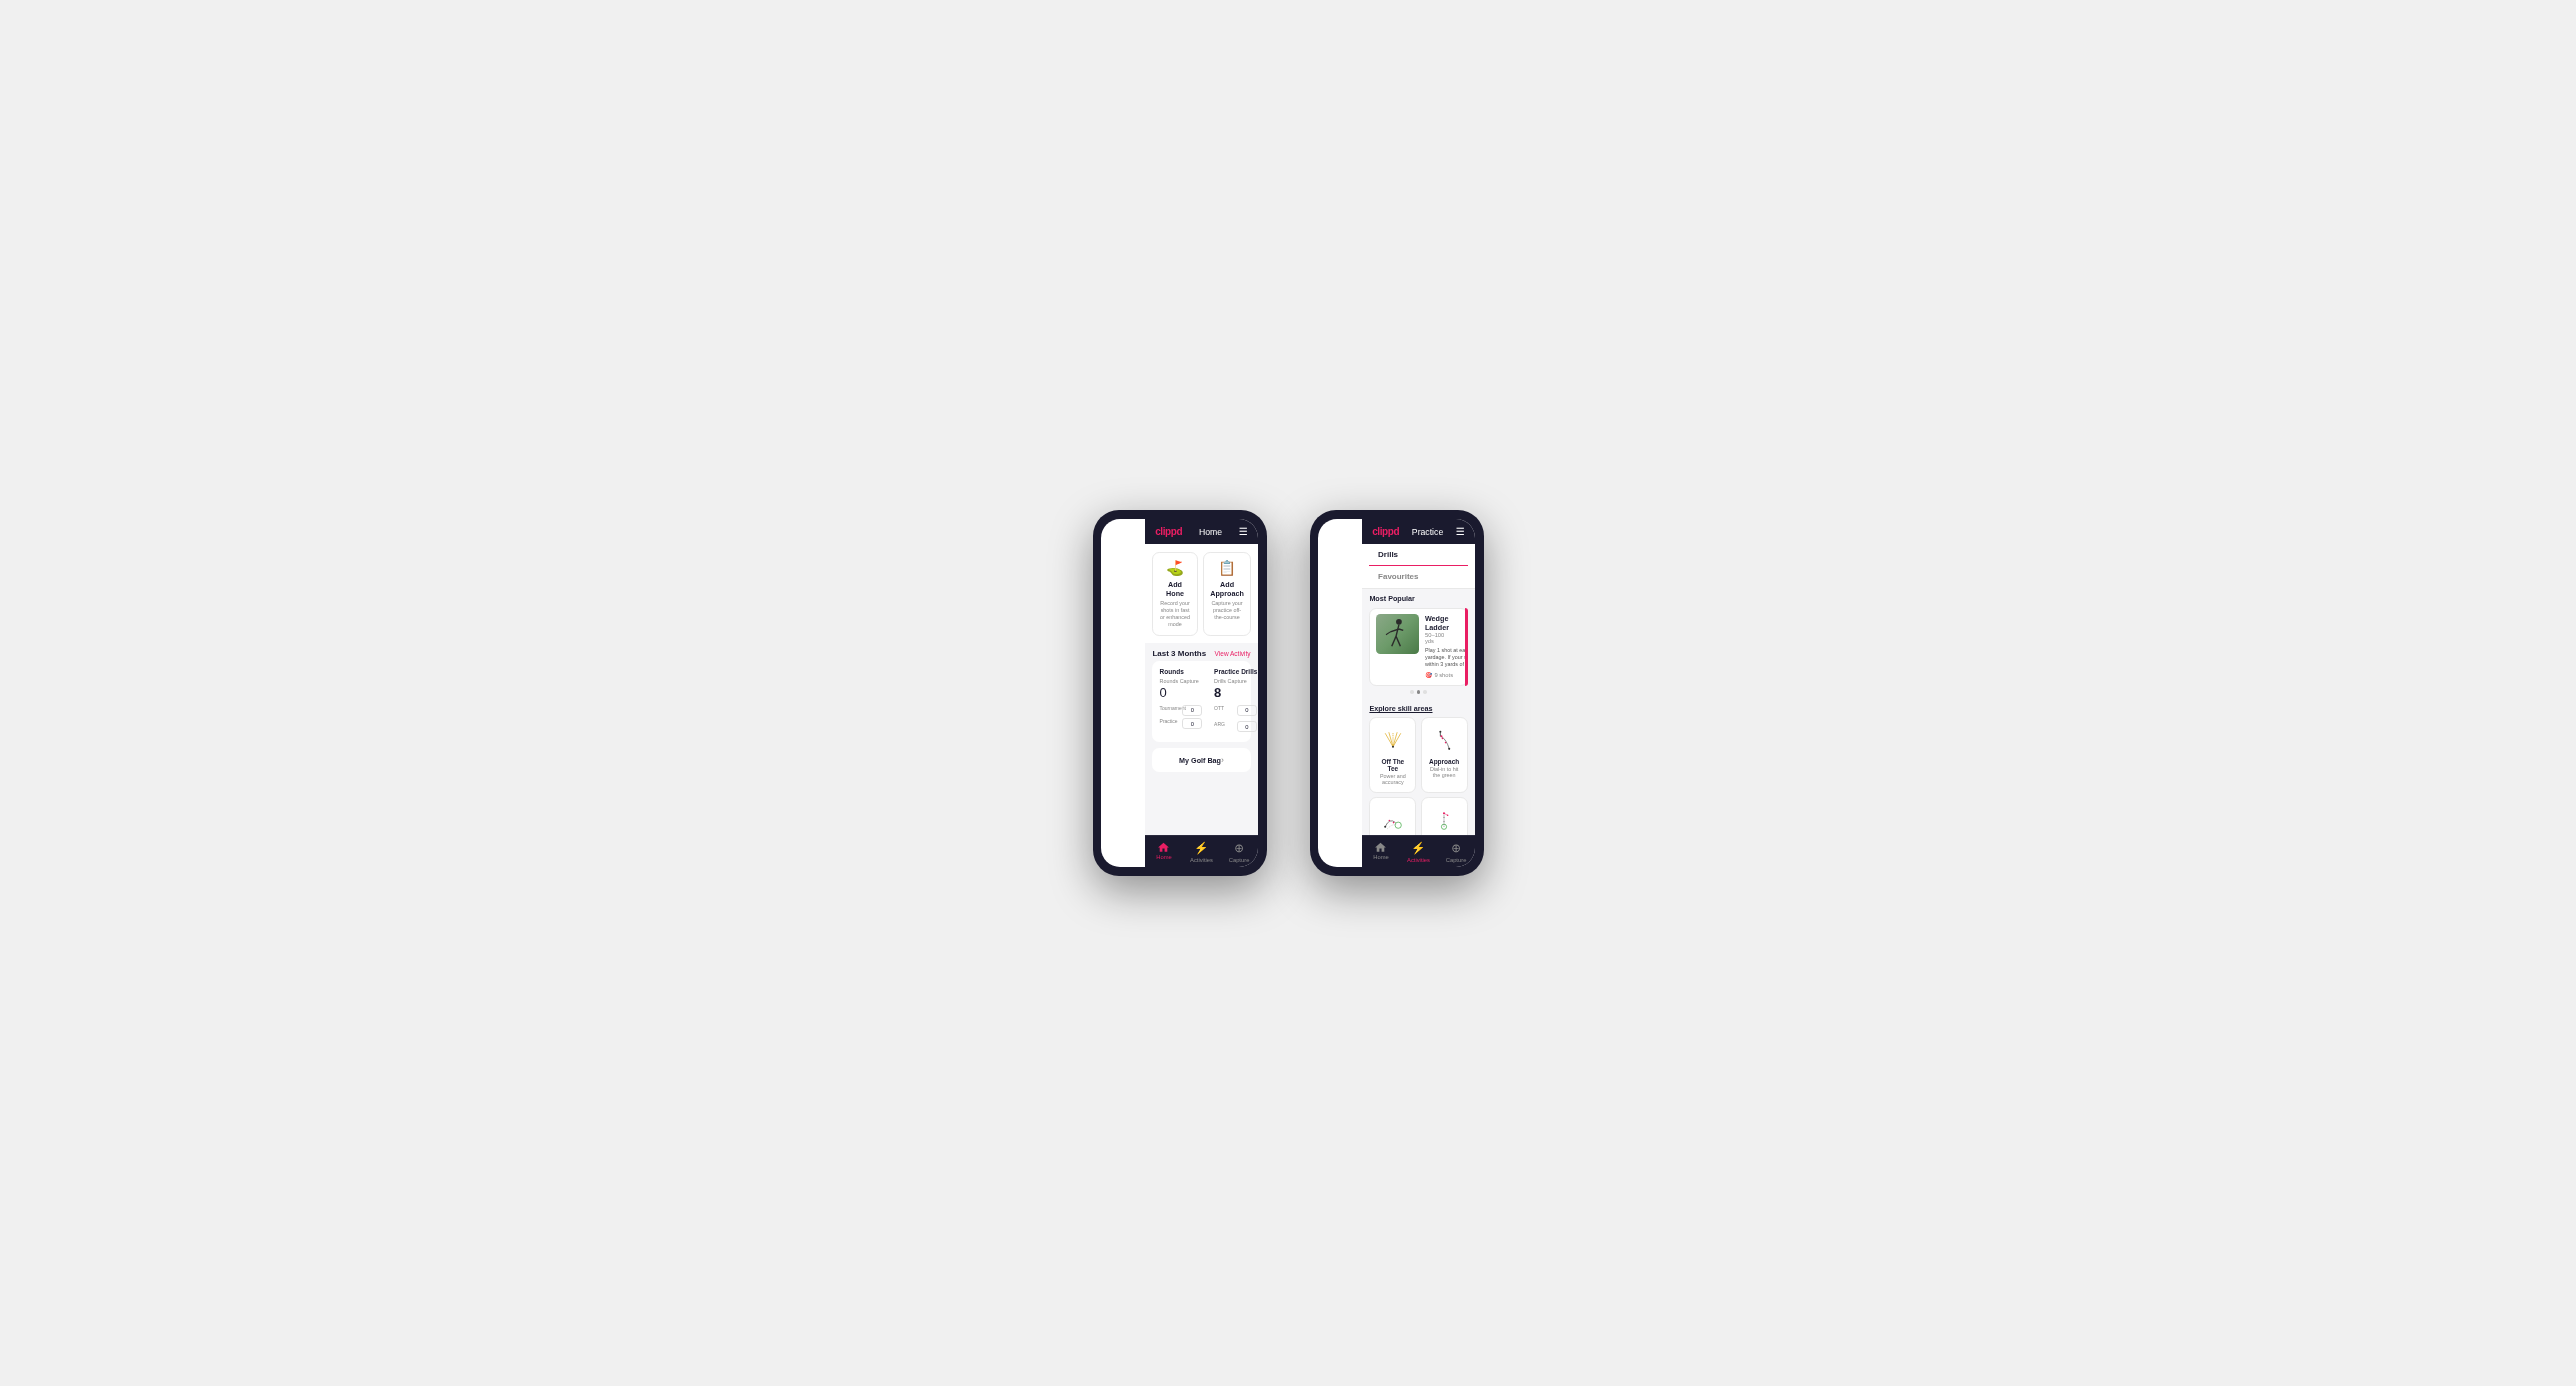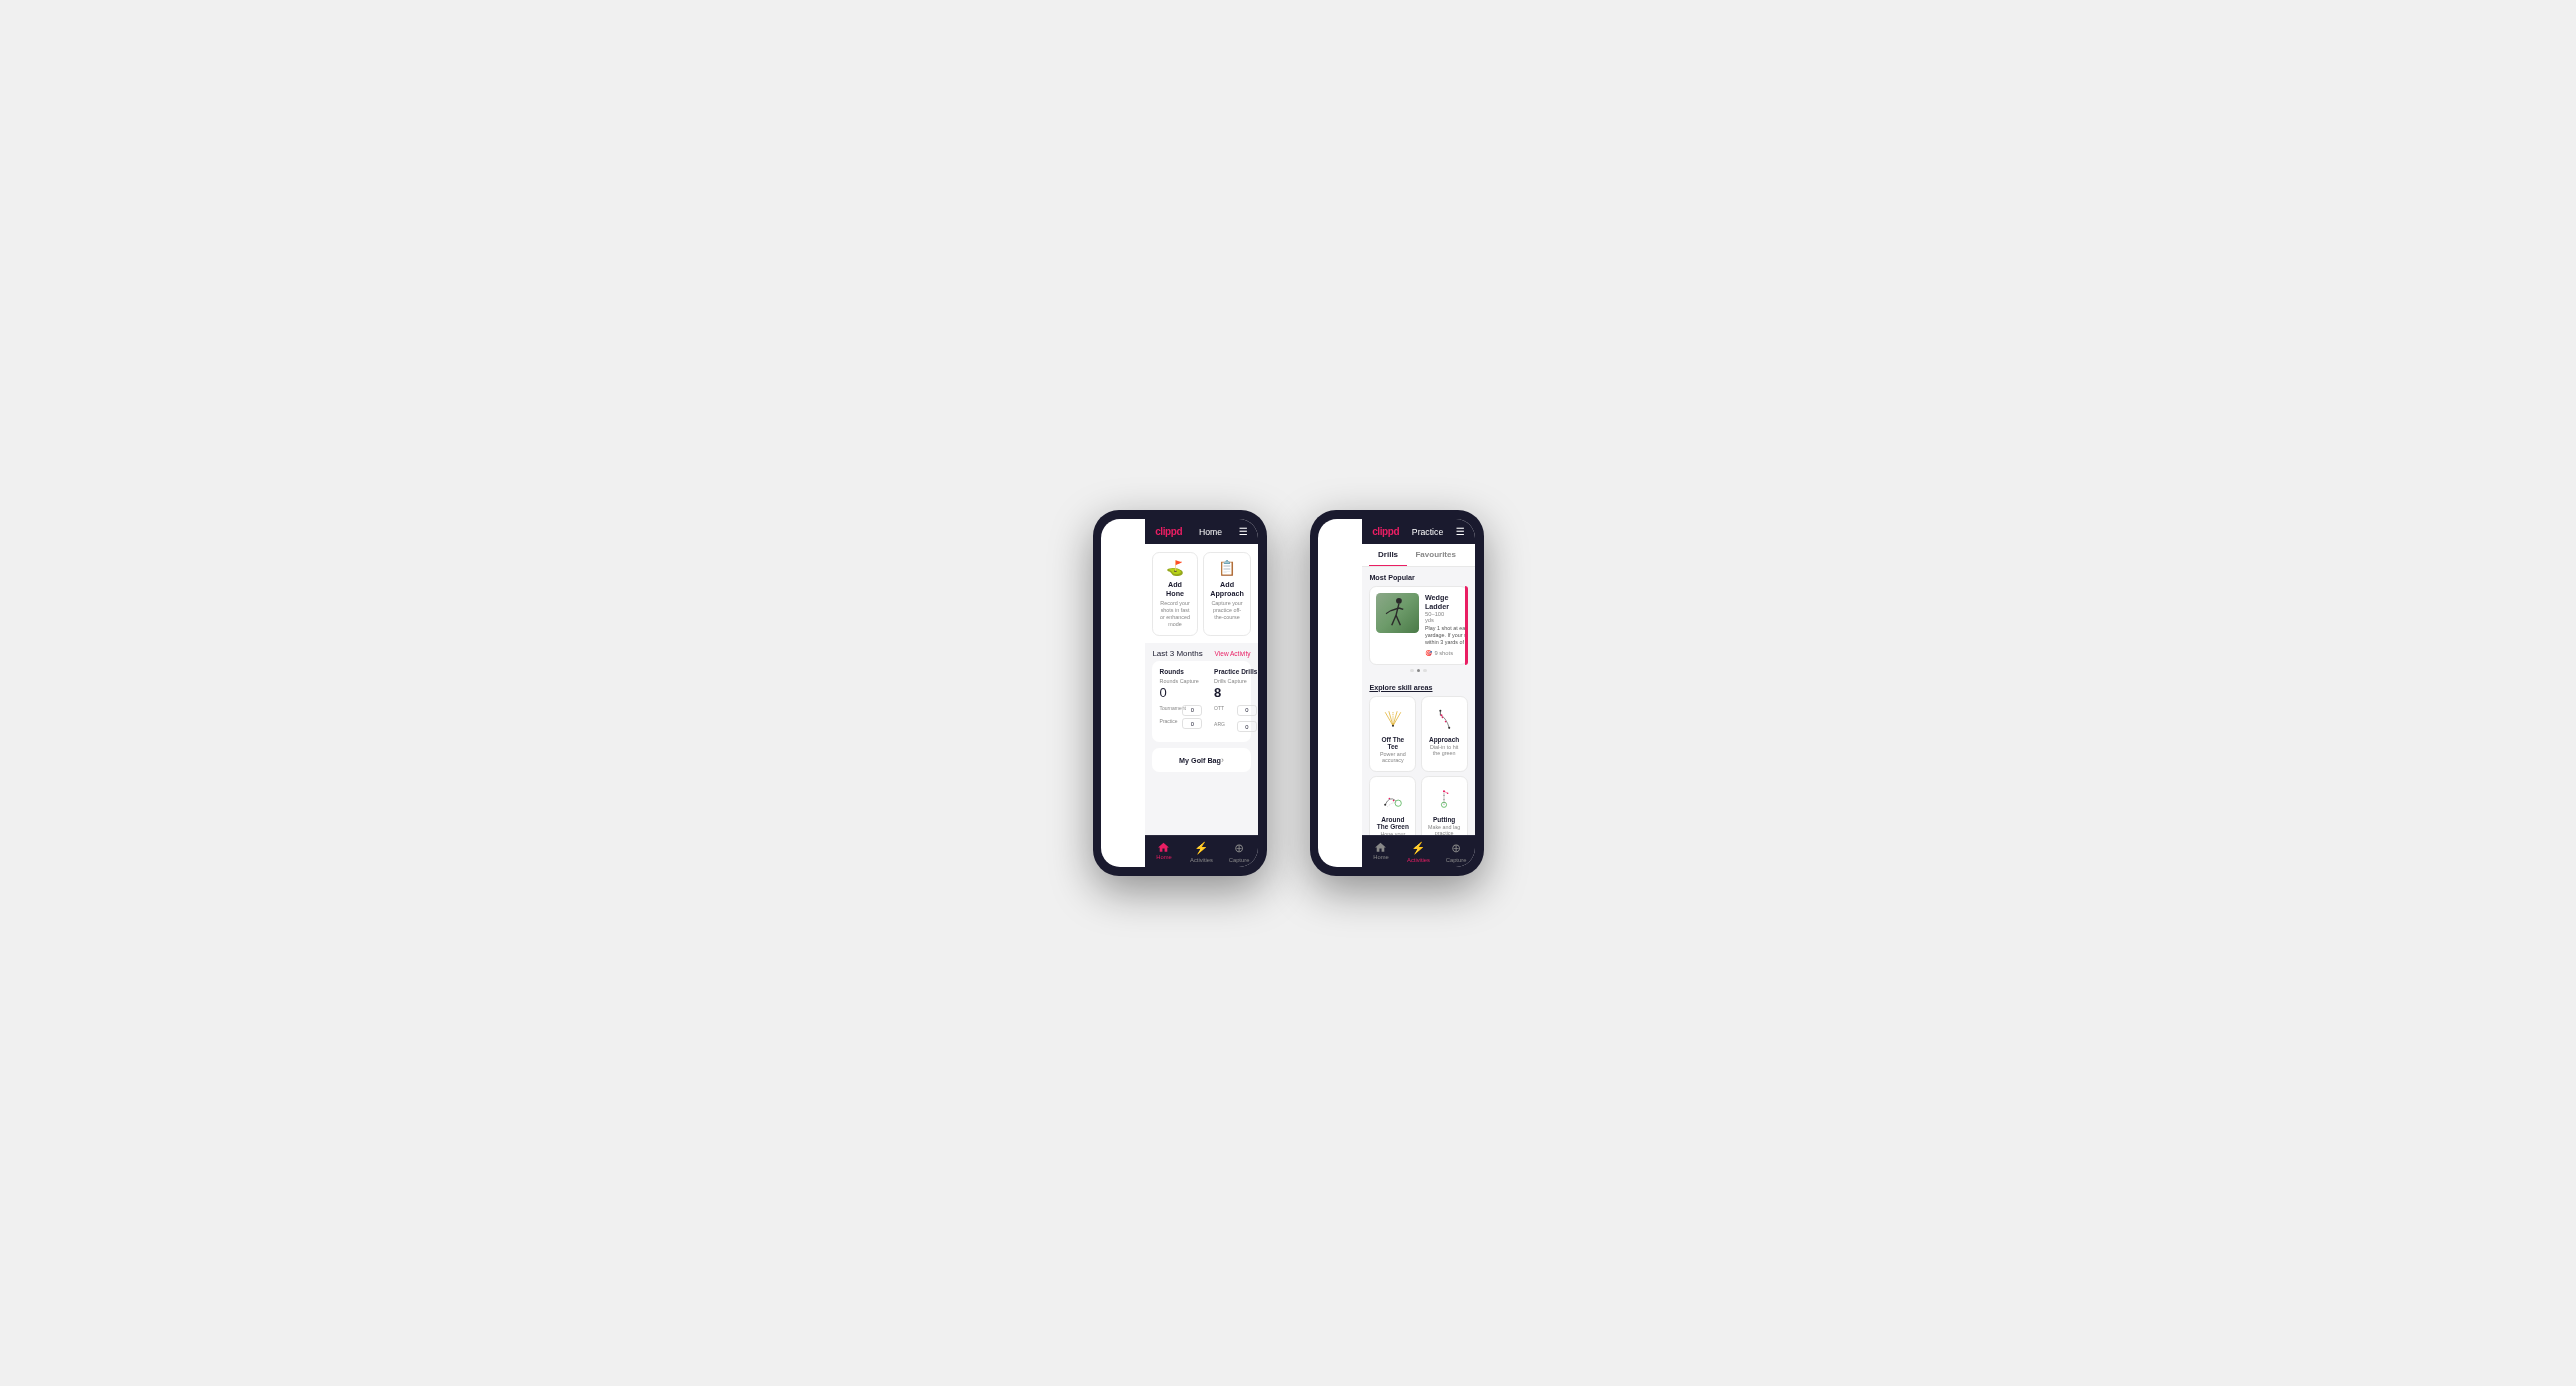--- a/index.html
+++ b/index.html
@@ -101,21 +101,21 @@
 
     
     .section-header {
       display: flex;
       justify-content: space-between;
       align-items: center;
       padding: 5.8px 7.2px 2.9px;
     }
     .section-title {
       font-size: 8px;
-      font-weight: 400;
+      font-weight: 700;
       color: #1a1a2e;
     }
     .section-link {
       font-size: 6.5px;
       color: #e91e63;
       cursor: pointer;
     }
 
     
     .stats-card {
@@ -234,20 +234,21 @@
       color: #888;
     }
 
     
     .tabs-bar {
       background: #fff;
       display: flex;
       border-bottom: 0.7px solid #e8e8e8;
       padding: 0 7.2px;
       flex-shrink: 0;
+      flex-direction: column;
     }
     .tab-item {
       padding: 5.8px 8.7px;
       font-size: 8px;
       font-weight: 600;
       color: #888;
       cursor: pointer;
       border-bottom: 1.4px solid transparent;
     }
     .tab-item.active {

